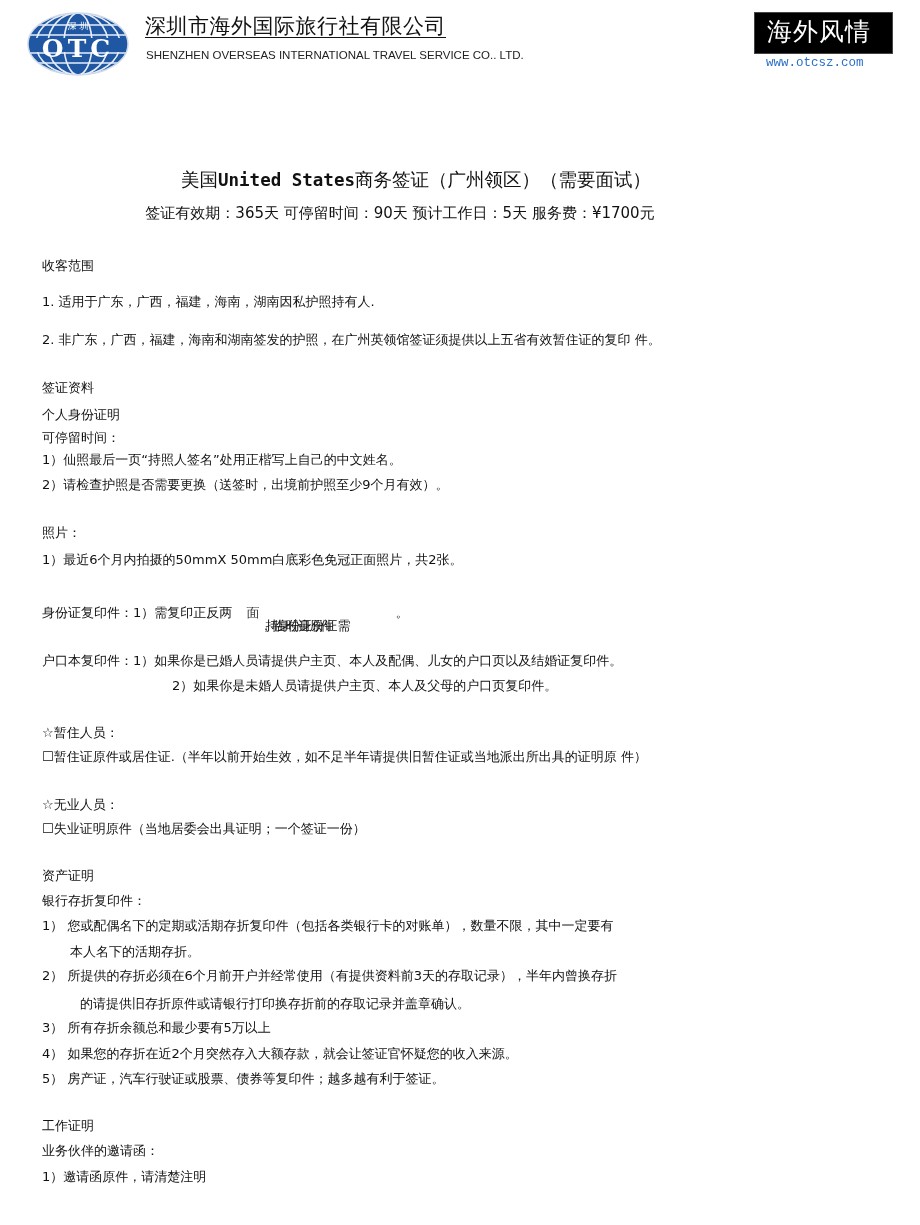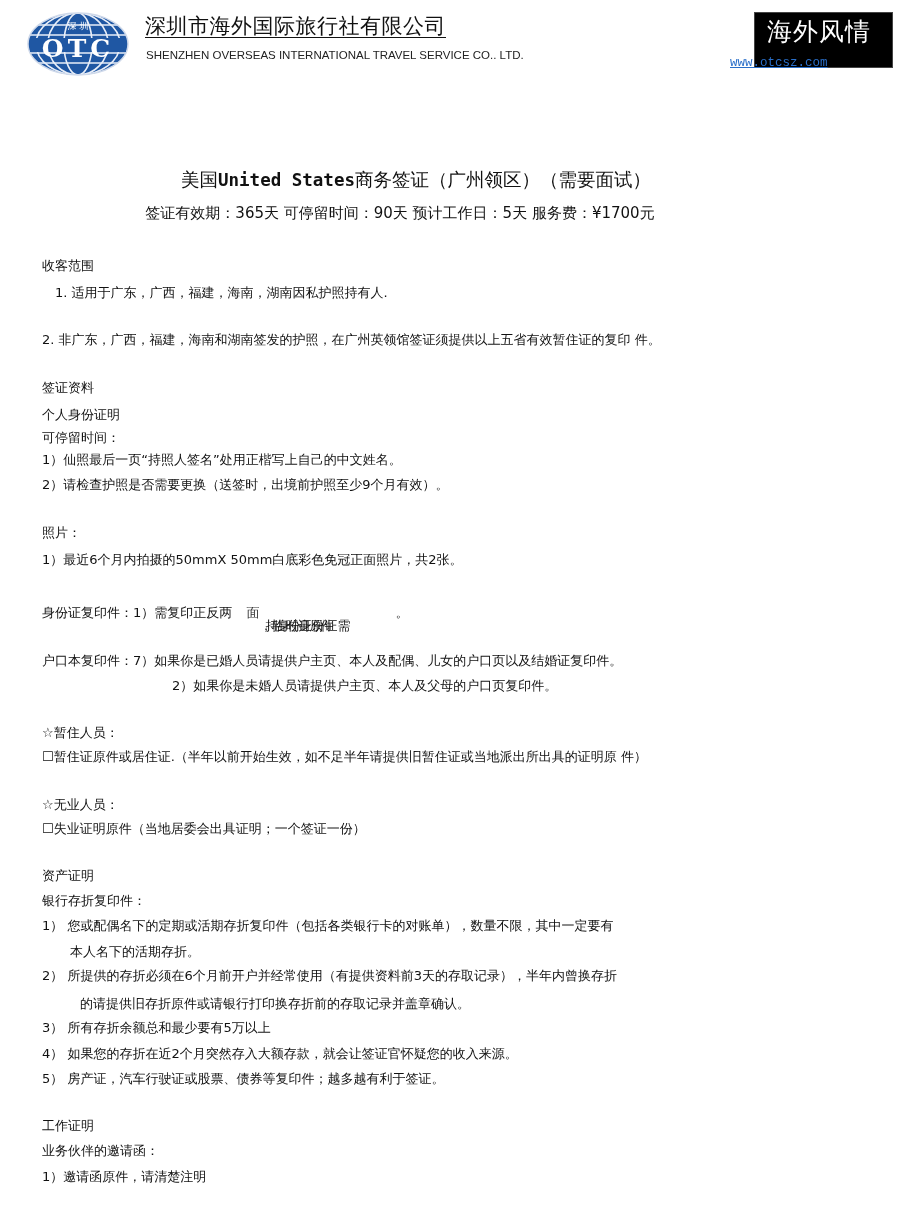--- a/index.html
+++ b/index.html
@@ -15,28 +15,28 @@
     .company-cn {
       left: 145px; top: 12px; font-size: 21px; letter-spacing: 0.5px;
       color: #111; text-decoration: underline; text-underline-offset: 4px;
       text-decoration-thickness: 1px;
     }
     .company-en {
       left: 146px; top: 49px; font-family: "Liberation Sans", sans-serif;
       font-size: 11.5px; color: #222;
     }
     .badge {
-      position: absolute; left: 754px; top: 12px; width: 139px; height: 56px;
+      position: absolute; left: 754px; top: 12px; width: 139px; height: 42px;
       background: #000; border: 1px solid #444; box-sizing: border-box;
       color: #fff; font-family: "DejaVu Serif", "Liberation Serif", serif;
       font-size: 25px; line-height: 37px; padding-left: 12px; letter-spacing: 1px;
     }
     .url {
-      left: 730px; top: 56px; font-family: "Liberation Mono", "DejaVu Sans Mono", monospace;
-      font-size: 12.5px; color: #2a6fc9; text-decoration: underline;
+      left: 766px; top: 56px; font-family: "Liberation Mono", "DejaVu Sans Mono", monospace;
+      font-size: 12.5px; color: #2a6fc9; 
     }
 
     
     .title {
       left: 0; width: 832px; text-align: center; top: 167px;
       font-size: 18.5px; color: #111;
     }
     .title .mono { font-family: "DejaVu Sans Mono", "Liberation Mono", monospace; font-weight: bold; font-size: 17.5px; }
     .subtitle {
       left: 0; width: 800px; text-align: center; top: 204px; font-size: 15px; color: #111;
@@ -84,38 +84,38 @@
 
 <div class="badge">海外风情</div>
 <a class="abs url">www.otcsz.com</a>
 
 <div class="abs title">
   <span>美国</span><span class="mono">United States</span><span>商务签证（广州领区）（需要面试）</span>
 </div>
 <div class="abs subtitle">签证有效期：365天 可停留时间：90天 预计工作日：5天 服务费：¥1700元</div>
 
 <div class="abs t" style="top:257px;">收客范围</div>
-<div class="abs t" style="top:284px;margin-left:13px;">1. 适用于广东，广西，福建，海南，湖南因私护照持有人.</div>
+<div class="abs t" style="top:293px;">1. 适用于广东，广西，福建，海南，湖南因私护照持有人.</div>
 <div class="abs t" style="top:331px;">2. 非广东，广西，福建，海南和湖南签发的护照，在广州英领馆签证须提供以上五省有效暂住证的复印  件。</div>
 
 <div class="abs t" style="top:379px;">签证资料</div>
 <div class="abs t" style="top:406px;">个人身份证明</div>
 <div class="abs t" style="top:429px;">可停留时间：</div>
 <div class="abs t" style="top:451px;text-align:center;">1）仙照最后一页“持照人签名”处用正楷写上自己的中文姓名。</div>
 <div class="abs t" style="top:476px;">2）请检查护照是否需要更换（送签时，出境前护照至少9个月有效）。</div>
 
 <div class="abs t" style="top:524px;">照片：</div>
 <div class="abs t" style="top:551px;">1）最近6个月内拍摄的50mmX 50mm白底彩色免冠正面照片，共2张。</div>
 
 <div class="abs t" style="top:604px;">
   <span>身份证复印件：1）需复印正反两</span>
   <span style="margin-left:10px; color:#333;">面</span><span class="overprint" style="width:136px;"><span>，临时身份证需</span><span class="b">持身份证原件</span></span><span>。</span>
 </div>
 
-<div class="abs t" style="top:652px;">户口本复印件：7）如果你是已婚人员请提供户主页、本人及配偶、儿女的户口页以及结婚证复印件。</div>
+<div class="abs t" style="top:652px;">户口本复印件：1）如果你是已婚人员请提供户主页、本人及配偶、儿女的户口页以及结婚证复印件。</div>
 <div class="abs t ind3" style="top:677px;">2）如果你是未婚人员请提供户主页、本人及父母的户口页复印件。</div>
 
 <div class="abs t" style="top:724px;">☆暂住人员：</div>
 <div class="abs t" style="top:748px;">☐暂住证原件或居住证.（半年以前开始生效，如不足半年请提供旧暂住证或当地派出所出具的证明原  件）</div>
 
 <div class="abs t" style="top:796px;text-align:center;">☆无业人员：</div>
 <div class="abs t" style="top:820px;">☐失业证明原件（当地居委会出具证明；一个签证一份）</div>
 
 <div class="abs t" style="top:867px;">资产证明</div>
 <div class="abs t" style="top:892px;">银行存折复印件：</div>

